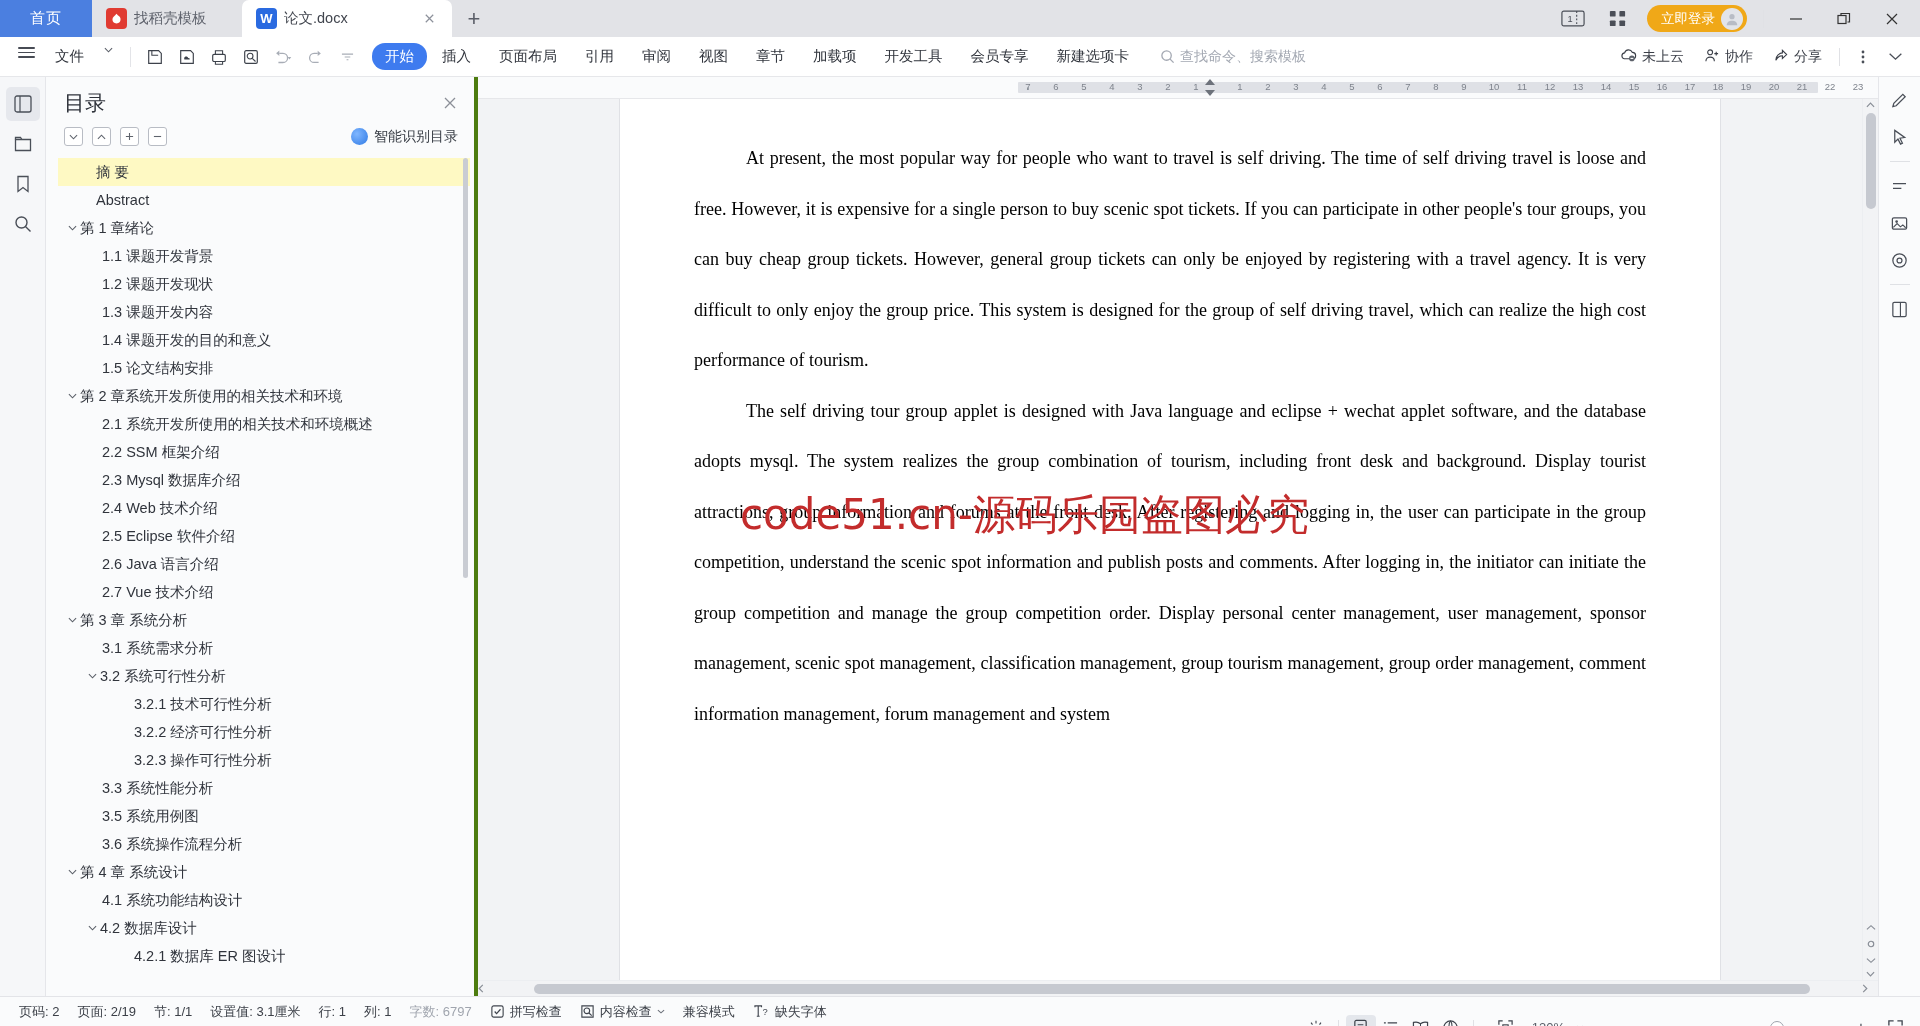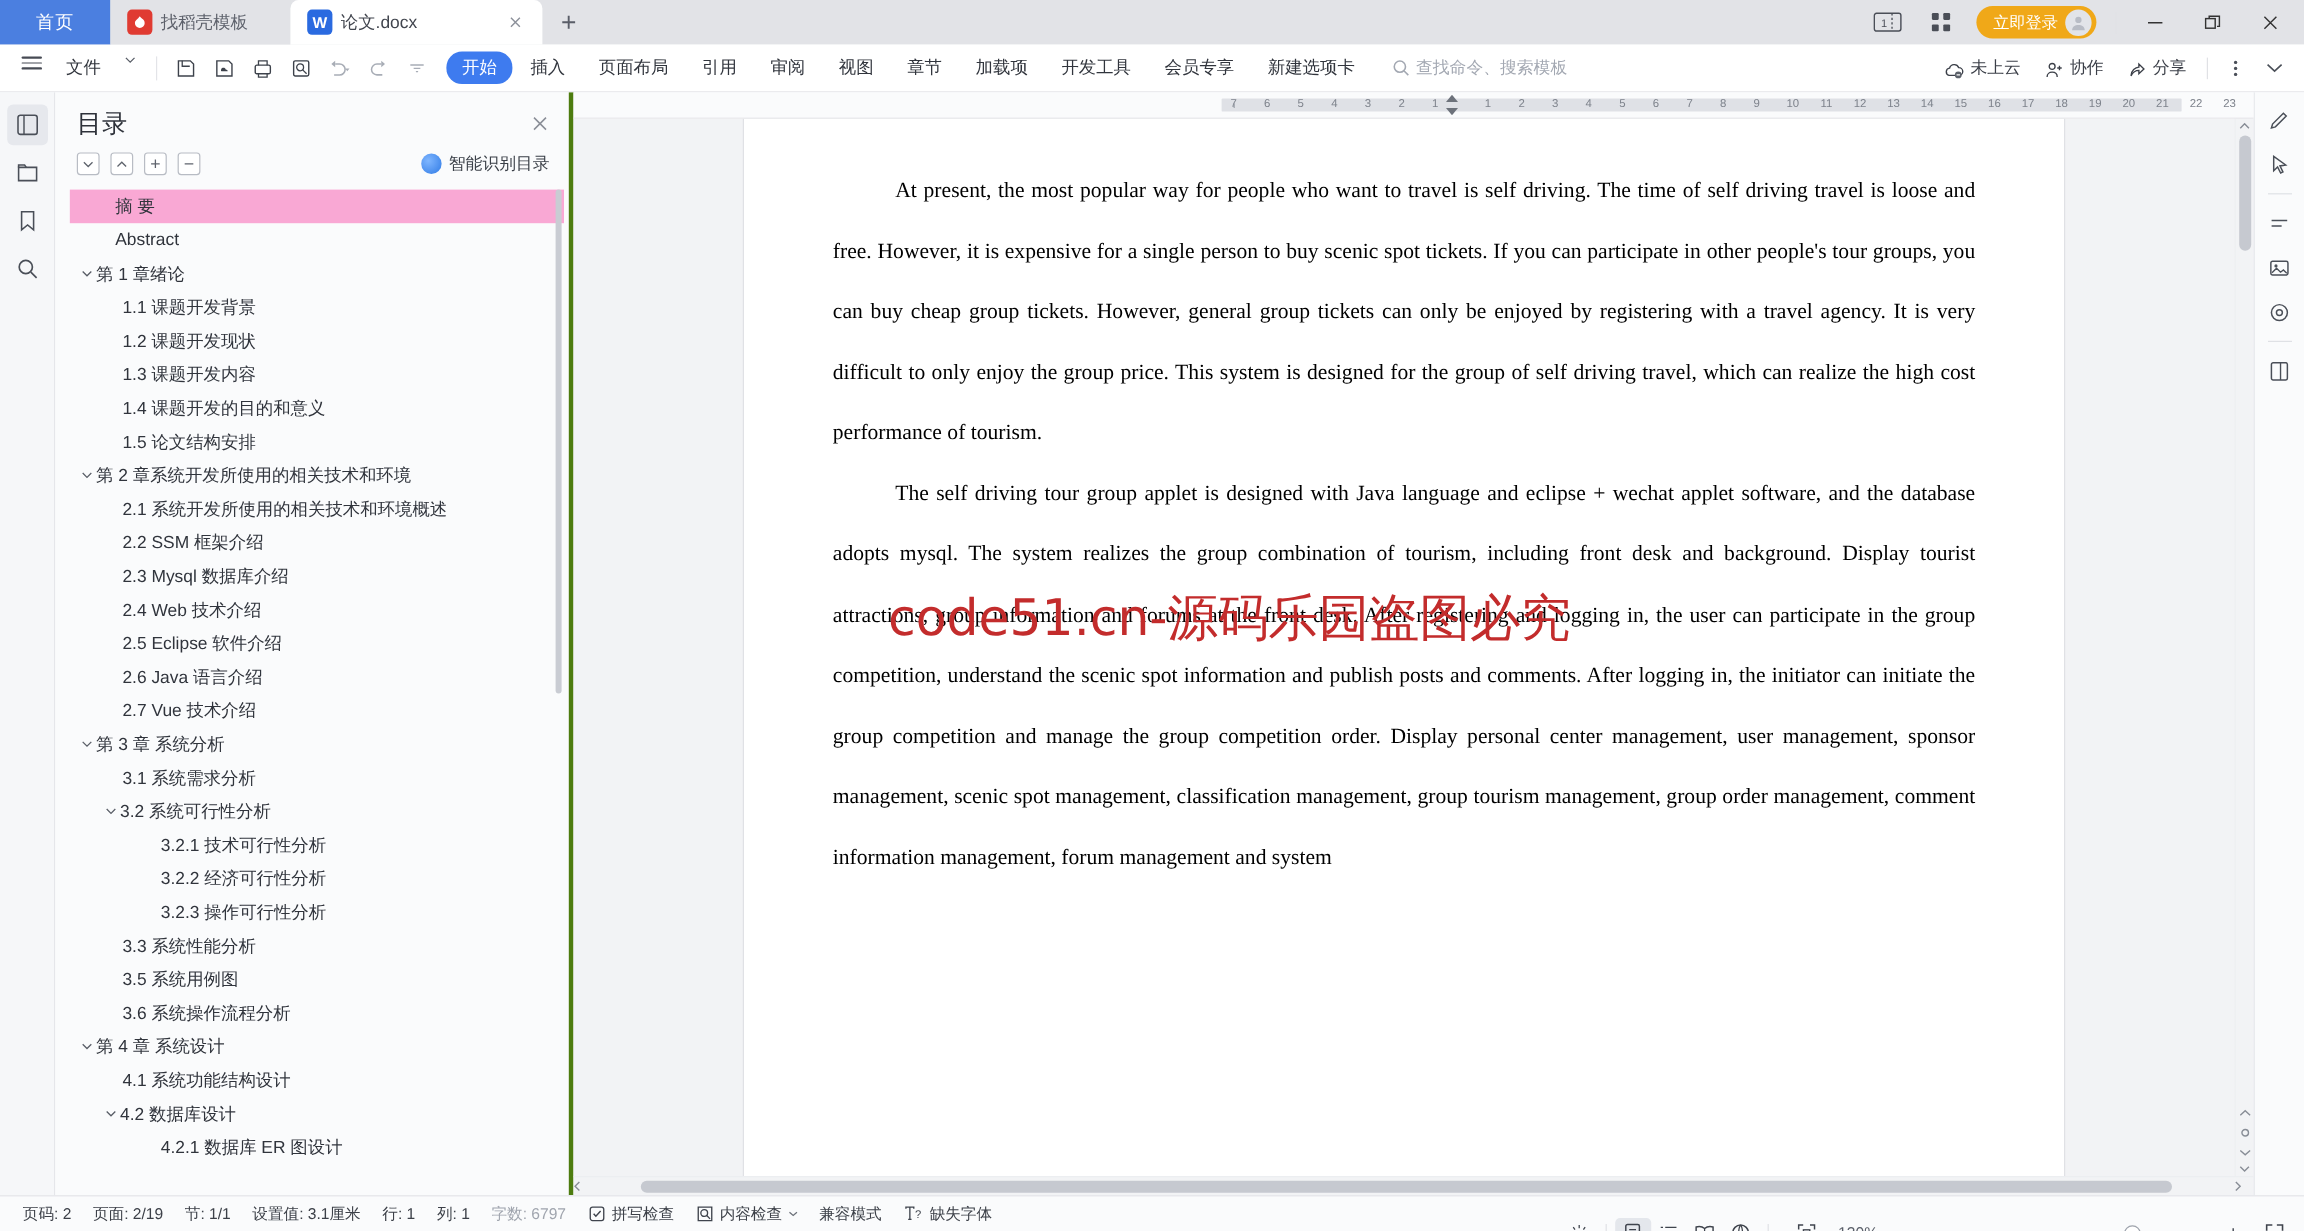--- a/index.html
+++ b/index.html
@@ -61,21 +61,21 @@
   .hamburger i { display:block; height:1.6px; background:#474b54; border-radius:1px; }
   .rb-sep { width:1px; height:20px; background:#e3e4e8; margin:0 7px; }
   .rb-qicon { width:30px; height:28px; display:flex; align-items:center; justify-content:center;
     color:#3d424b; }
   .rb-tabs { display:flex; align-items:center; gap:2px; margin-left:8px; }
   .rb-tab { font-size:14.5px; color:#31353d; padding:4px 13px; border-radius:13px; white-space:nowrap;}
   .rb-tab.active { background:#3e7bef; color:#fff; font-weight:500; }
   .rb-search { display:flex; align-items:center; gap:5px; font-size:14px; color:#a3a8b2;
     margin-left:16px; }
   .rb-right { margin-left:auto; display:flex; align-items:center; gap:2px; padding-right:10px; }
-  .rb-ritem { display:flex; align-items:flex-end; gap:5px; font-size:14px; color:#3b3f48;
+  .rb-ritem { display:flex; align-items:flex-start; gap:5px; font-size:14px; color:#3b3f48;
     padding:4px 9px; white-space:nowrap; }
   .rb-vsep { width:1px; height:18px; background:#e0e1e5; margin:0 6px; }
 
   
   .bodyrow { flex:1 1 auto; display:flex; min-height:0; background:#f2f3f5; }
 
   
   .rail { width:46px; flex:0 0 46px; background:#f6f7f9; border-right:1px solid #e5e6ea;
     display:flex; flex-direction:column; align-items:center; padding-top:10px; gap:6px; }
   .rail-btn { width:34px; height:34px; border-radius:5px; display:flex; align-items:center;
@@ -93,21 +93,21 @@
     display:flex; align-items:center; justify-content:center; font-size:10px; color:#5e636c;
     background:#fff;}
   .ol-ai { margin-left:auto; display:flex; align-items:center; gap:6px; font-size:14px;
     color:#3b4048; }
   .ol-ai .dot { width:17px;height:17px;border-radius:50%;
     background:radial-gradient(circle at 35% 35%, #7fb6ff, #2f7ae5); }
   .ol-listwrap { flex:1 1 auto; overflow:hidden; position:relative; margin:0 4px 0 12px; }
   .ol-list { padding:2px 0 0 0; }
   .ol-item { display:flex; align-items:center; height:28px; font-size:14.5px; color:#30343c;
     padding-right:10px; white-space:nowrap; }
-  .ol-item.sel { background:#f9a8d4;text-align:center; }
+  .ol-item.sel { background:#fef9c3;text-align:center; }
   .ol-caret { width:16px; flex:0 0 16px; display:flex; align-items:center; justify-content:center;
     color:#5a5f68; font-size:10px; }
   .ol-scroll { position:absolute; right:2px; top:2px; width:5px; height:420px; border-radius:3px;
     background:#c9ccd3; }
 
   
   .docarea { flex:1 1 auto; display:flex; flex-direction:column; min-width:0; background:#f2f3f5; }
   .ruler { height:22px; flex:0 0 22px; background:#fafbfc; border-bottom:1px solid #e6e7ea;
     position:relative; overflow:hidden; }
   .ruler .band { position:absolute; top:5px; height:11px; background:#dfe1e6; border-radius:1px;}

